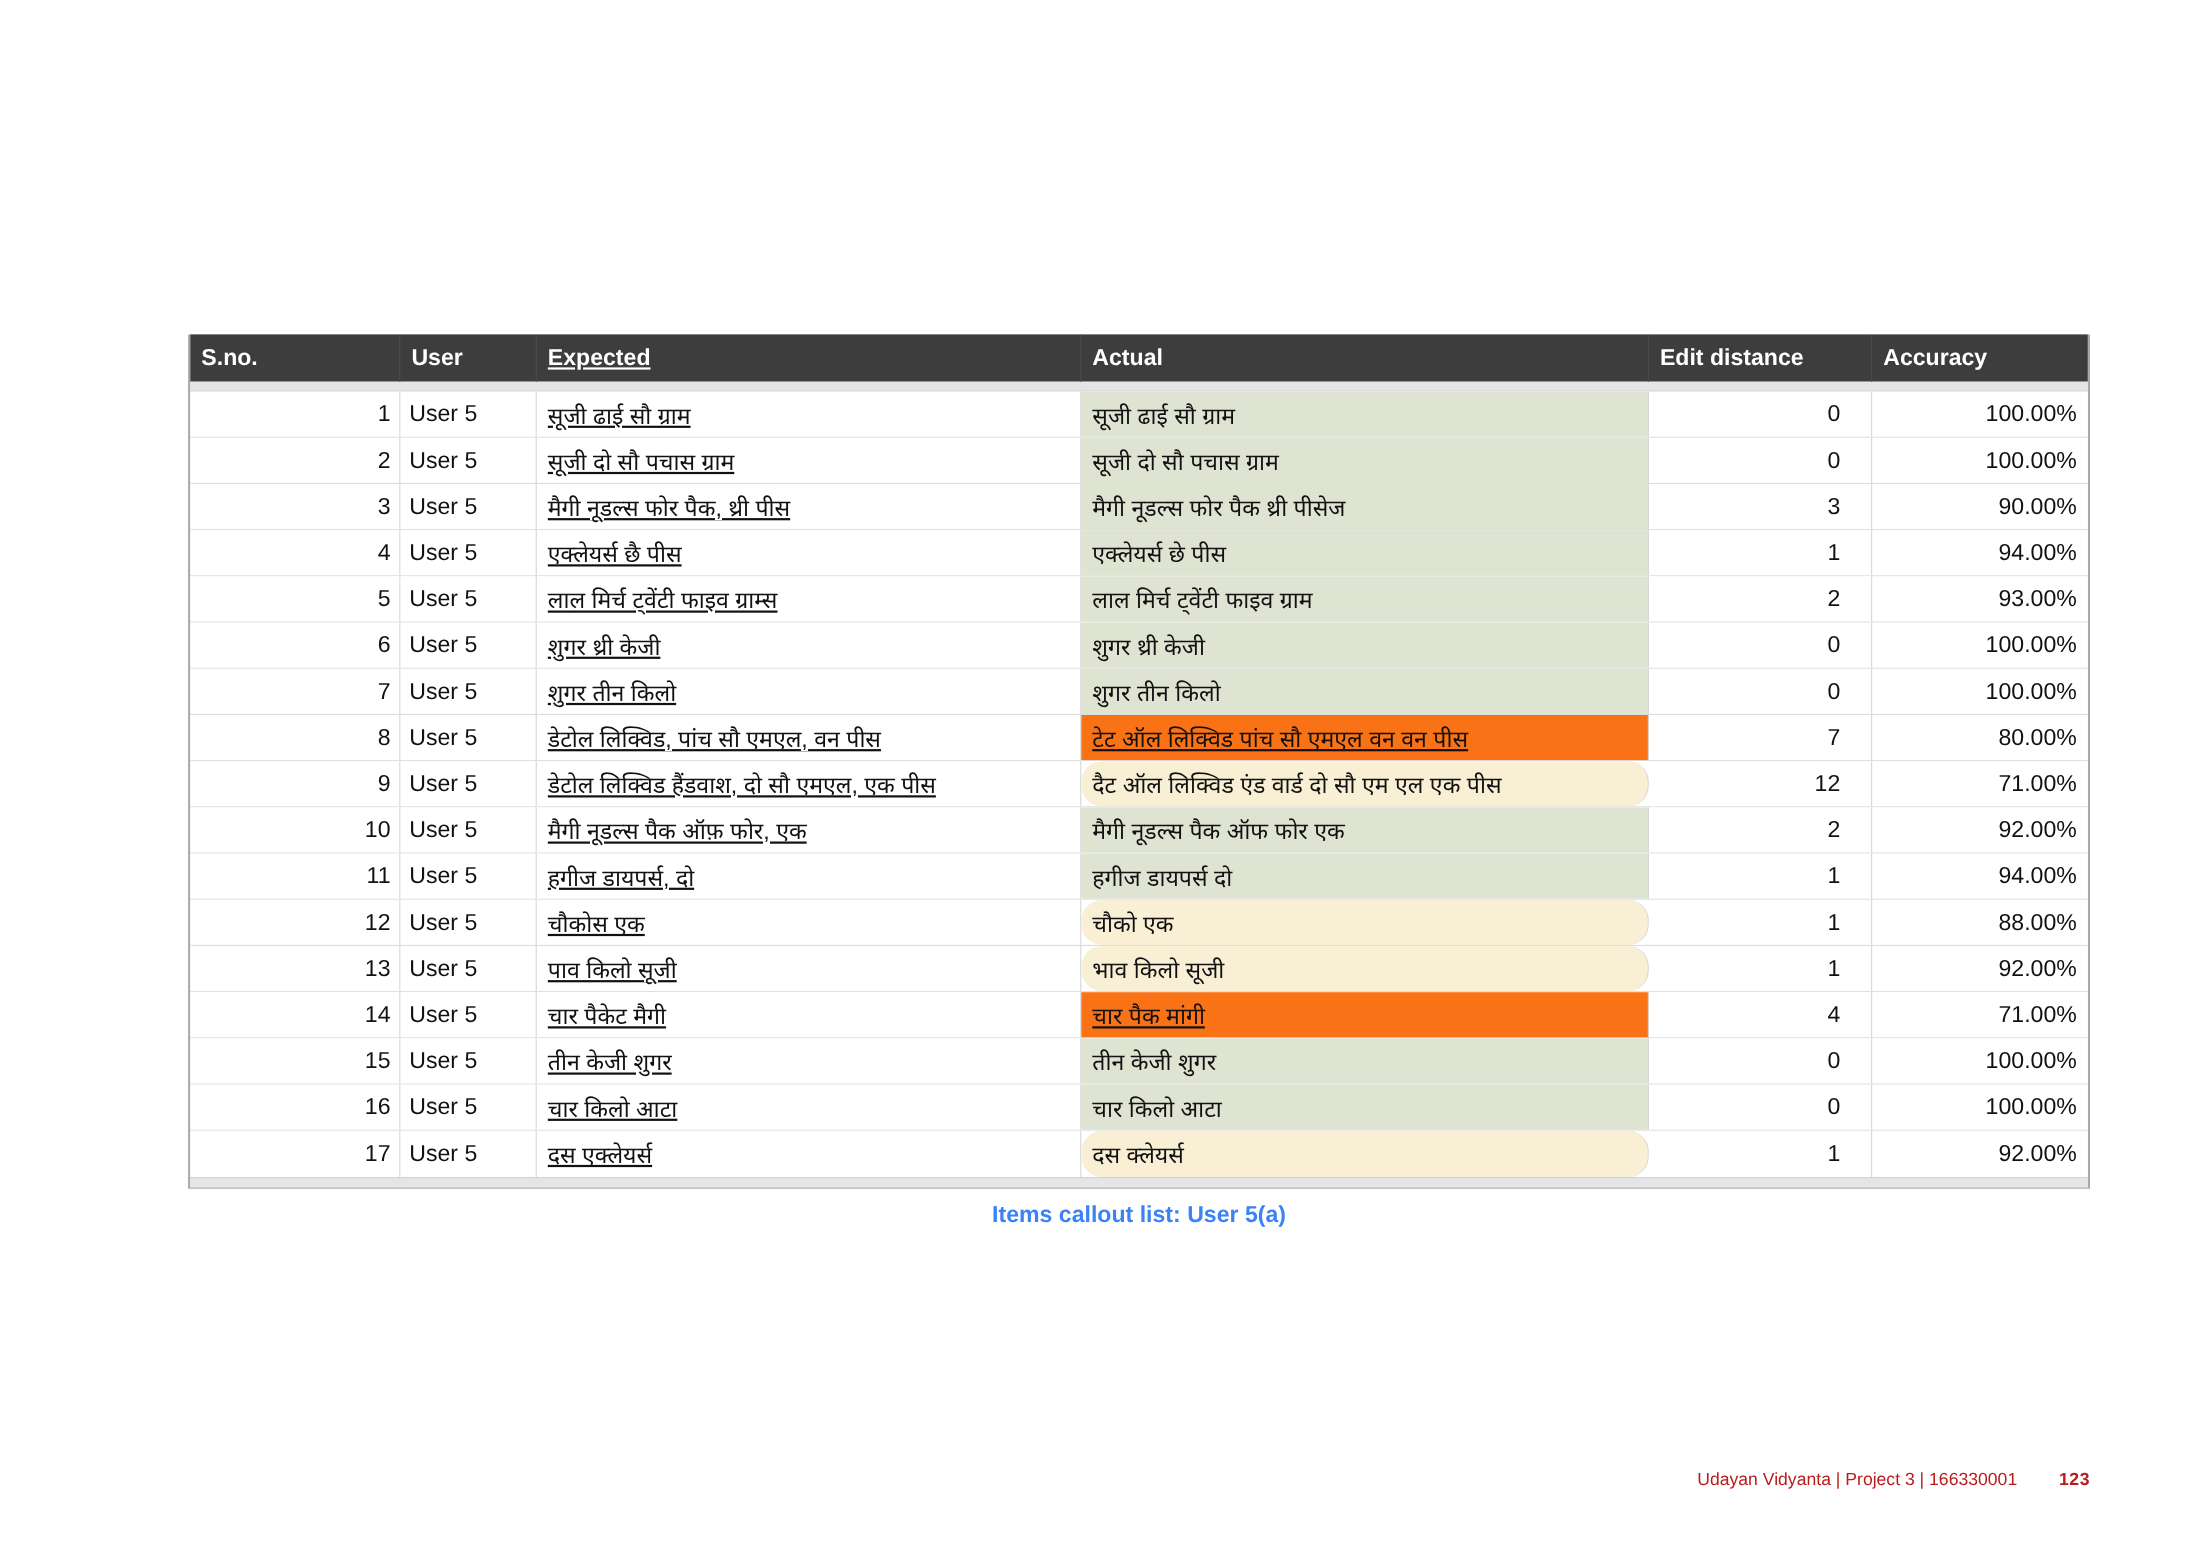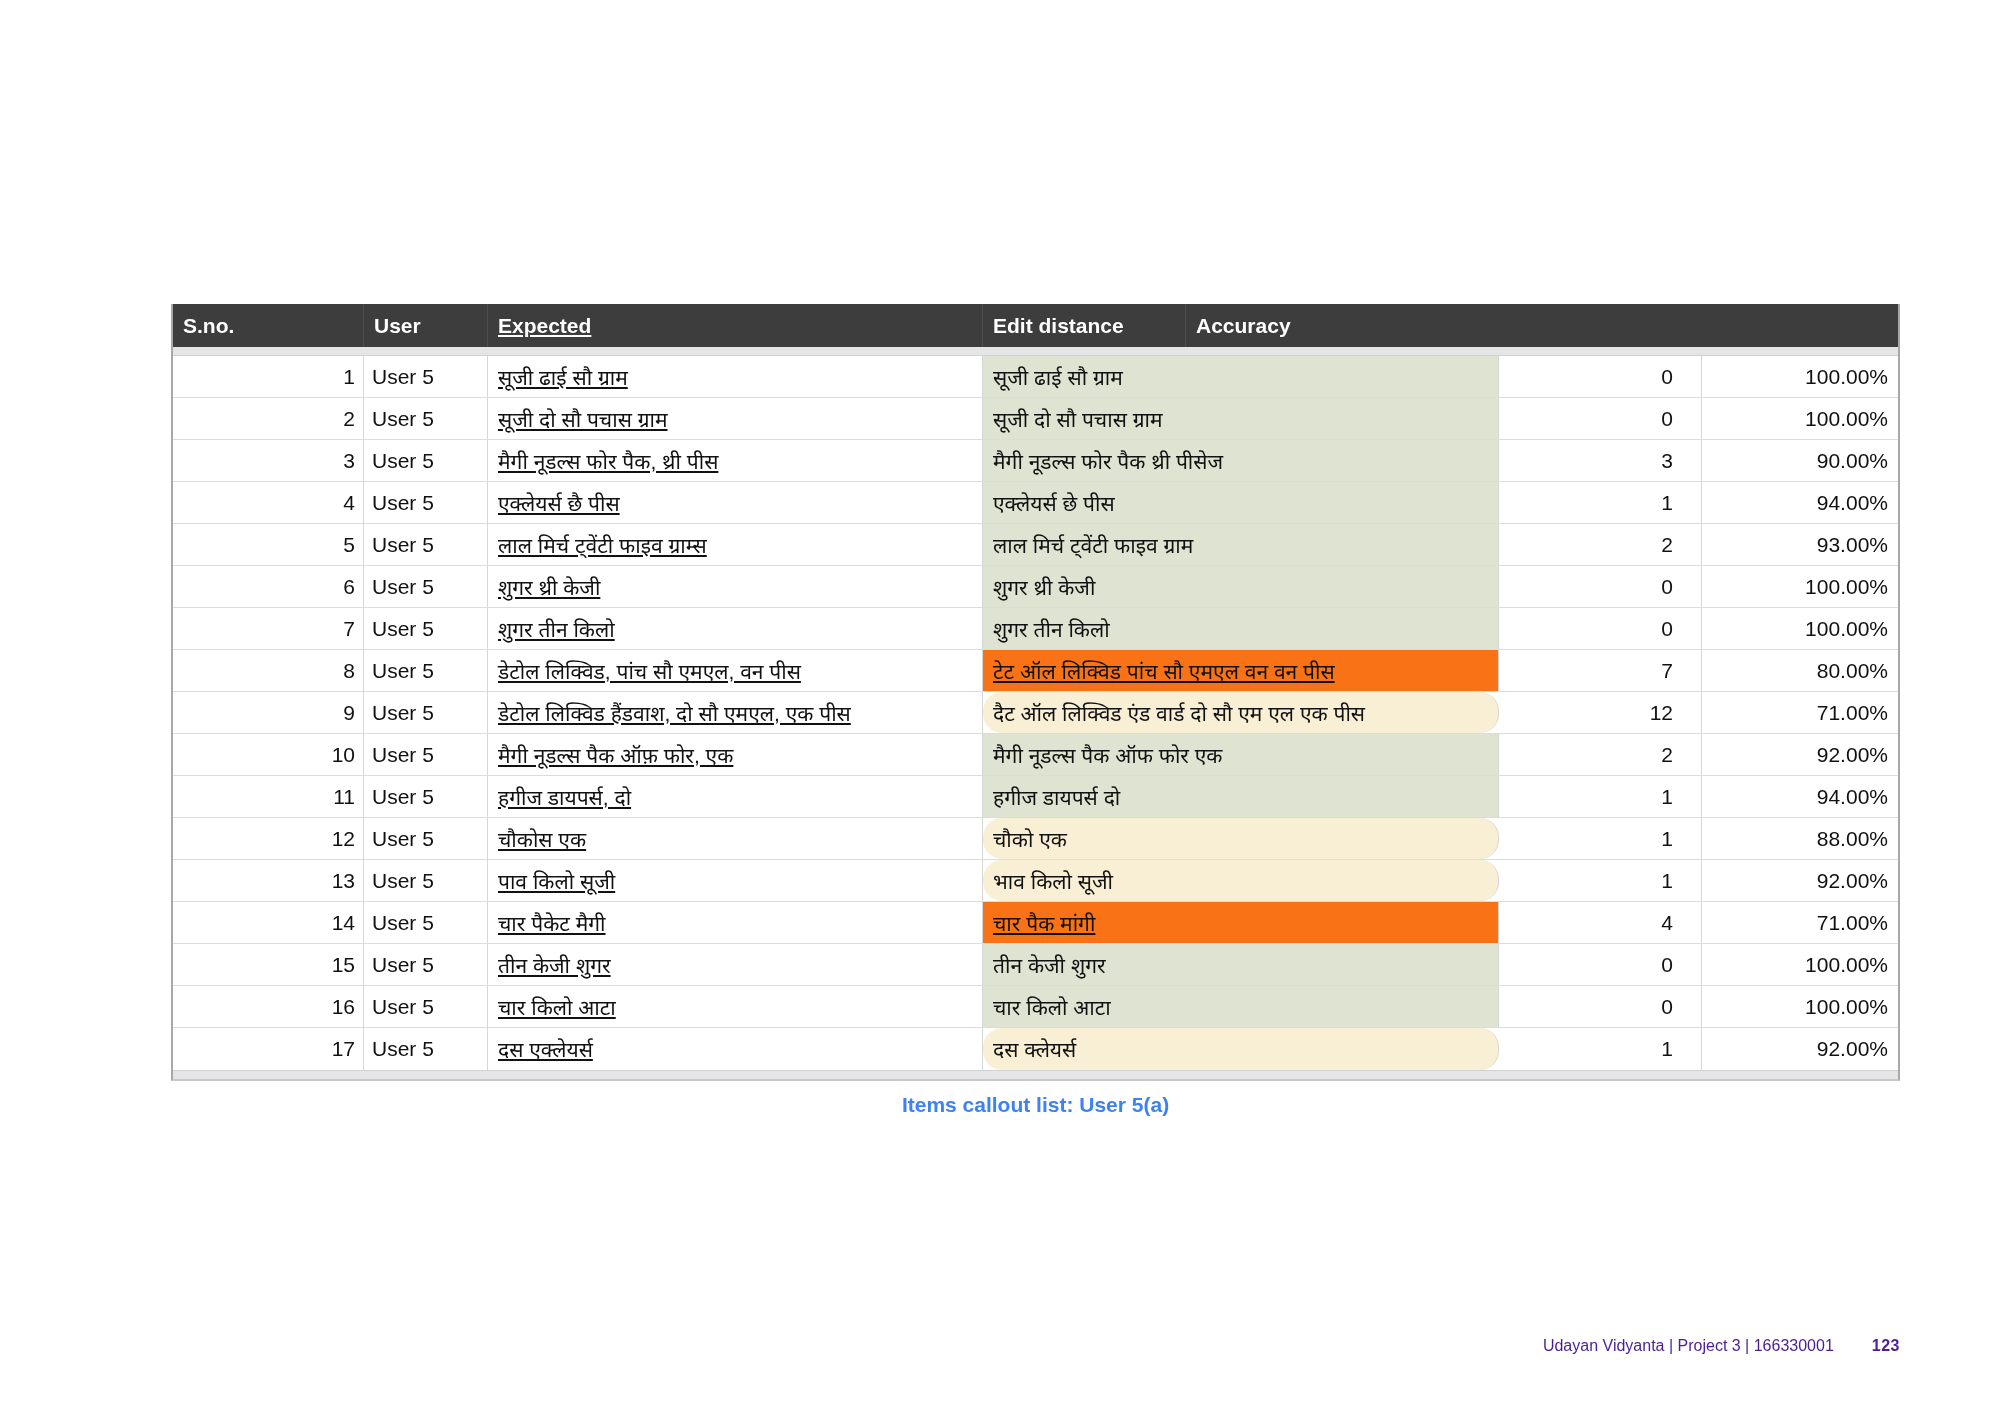--- a/index.html
+++ b/index.html
@@ -89,37 +89,38 @@
     text-align: center;
     font-size: 21px;
     font-weight: bold;
     color: #3b82f6;
   }
   .footer {
     position: absolute;
     right: 100px;
     top: 1337px;
     font-size: 16px;
-    color: #4c1d95;
+    color: #b91c1c;
     display: flex;
     align-items: flex-end;
   }
   .footer .credit { font-weight: normal; }
   .footer .pageno { font-weight: bold; margin-left: 38px; letter-spacing: 0.5px; }
 </style>
 </head>
 <body>
 
 <div class="page">
 
   <div class="report-table">
     <div class="thead">
       <div class="hcell c-sno" style="justify-content:flex-start; padding-left:10px;">S.no.</div>
       <div class="hcell c-user">User</div>
       <div class="hcell c-exp">Expected</div>
+      <div class="hcell c-act">Actual</div>
       <div class="hcell c-ed" style="justify-content:flex-start; padding-left:10px;">Edit distance</div>
       <div class="hcell c-acc" style="justify-content:flex-start; padding-left:10px;">Accuracy</div>
     </div>
     <div class="strip top"></div>
     <div id="tbody">
         <div class="trow">
           <div class="tcell c-sno">1</div>
           <div class="tcell c-user">User 5</div>
           <div class="tcell c-exp">सूजी ढाई सौ ग्राम</div>
           <div class="tcell c-act bg-green">सूजी ढाई सौ ग्राम</div>

